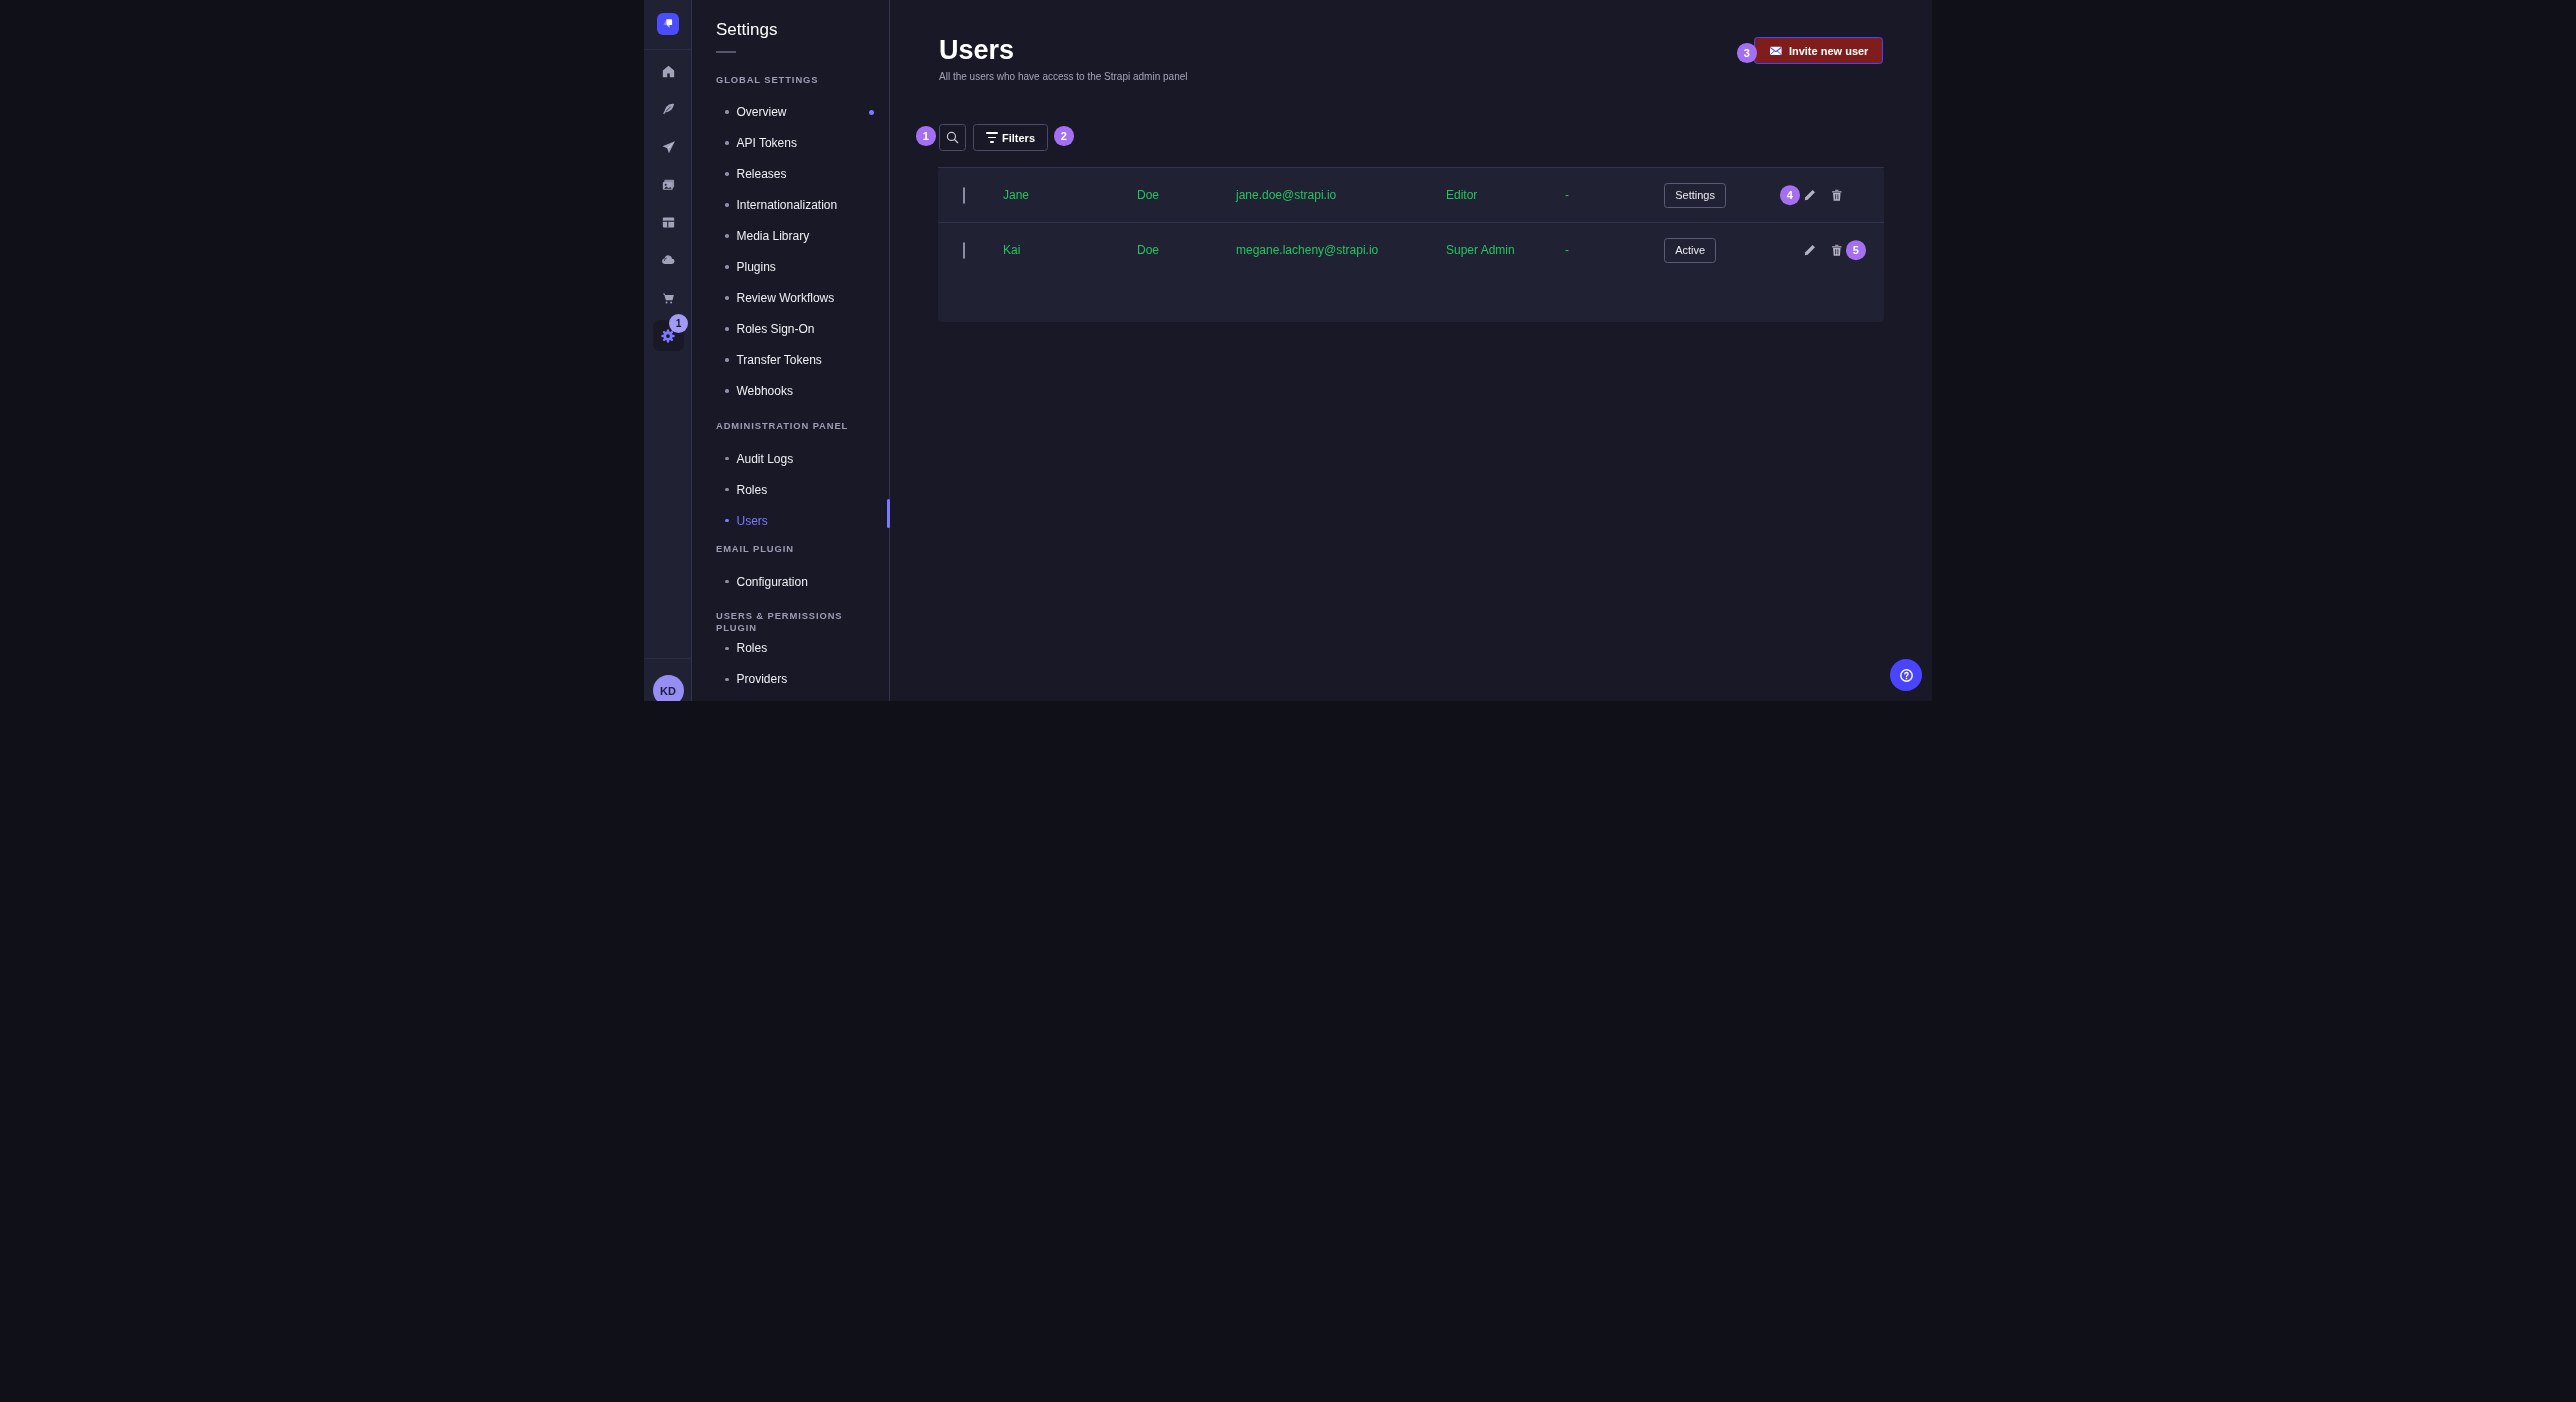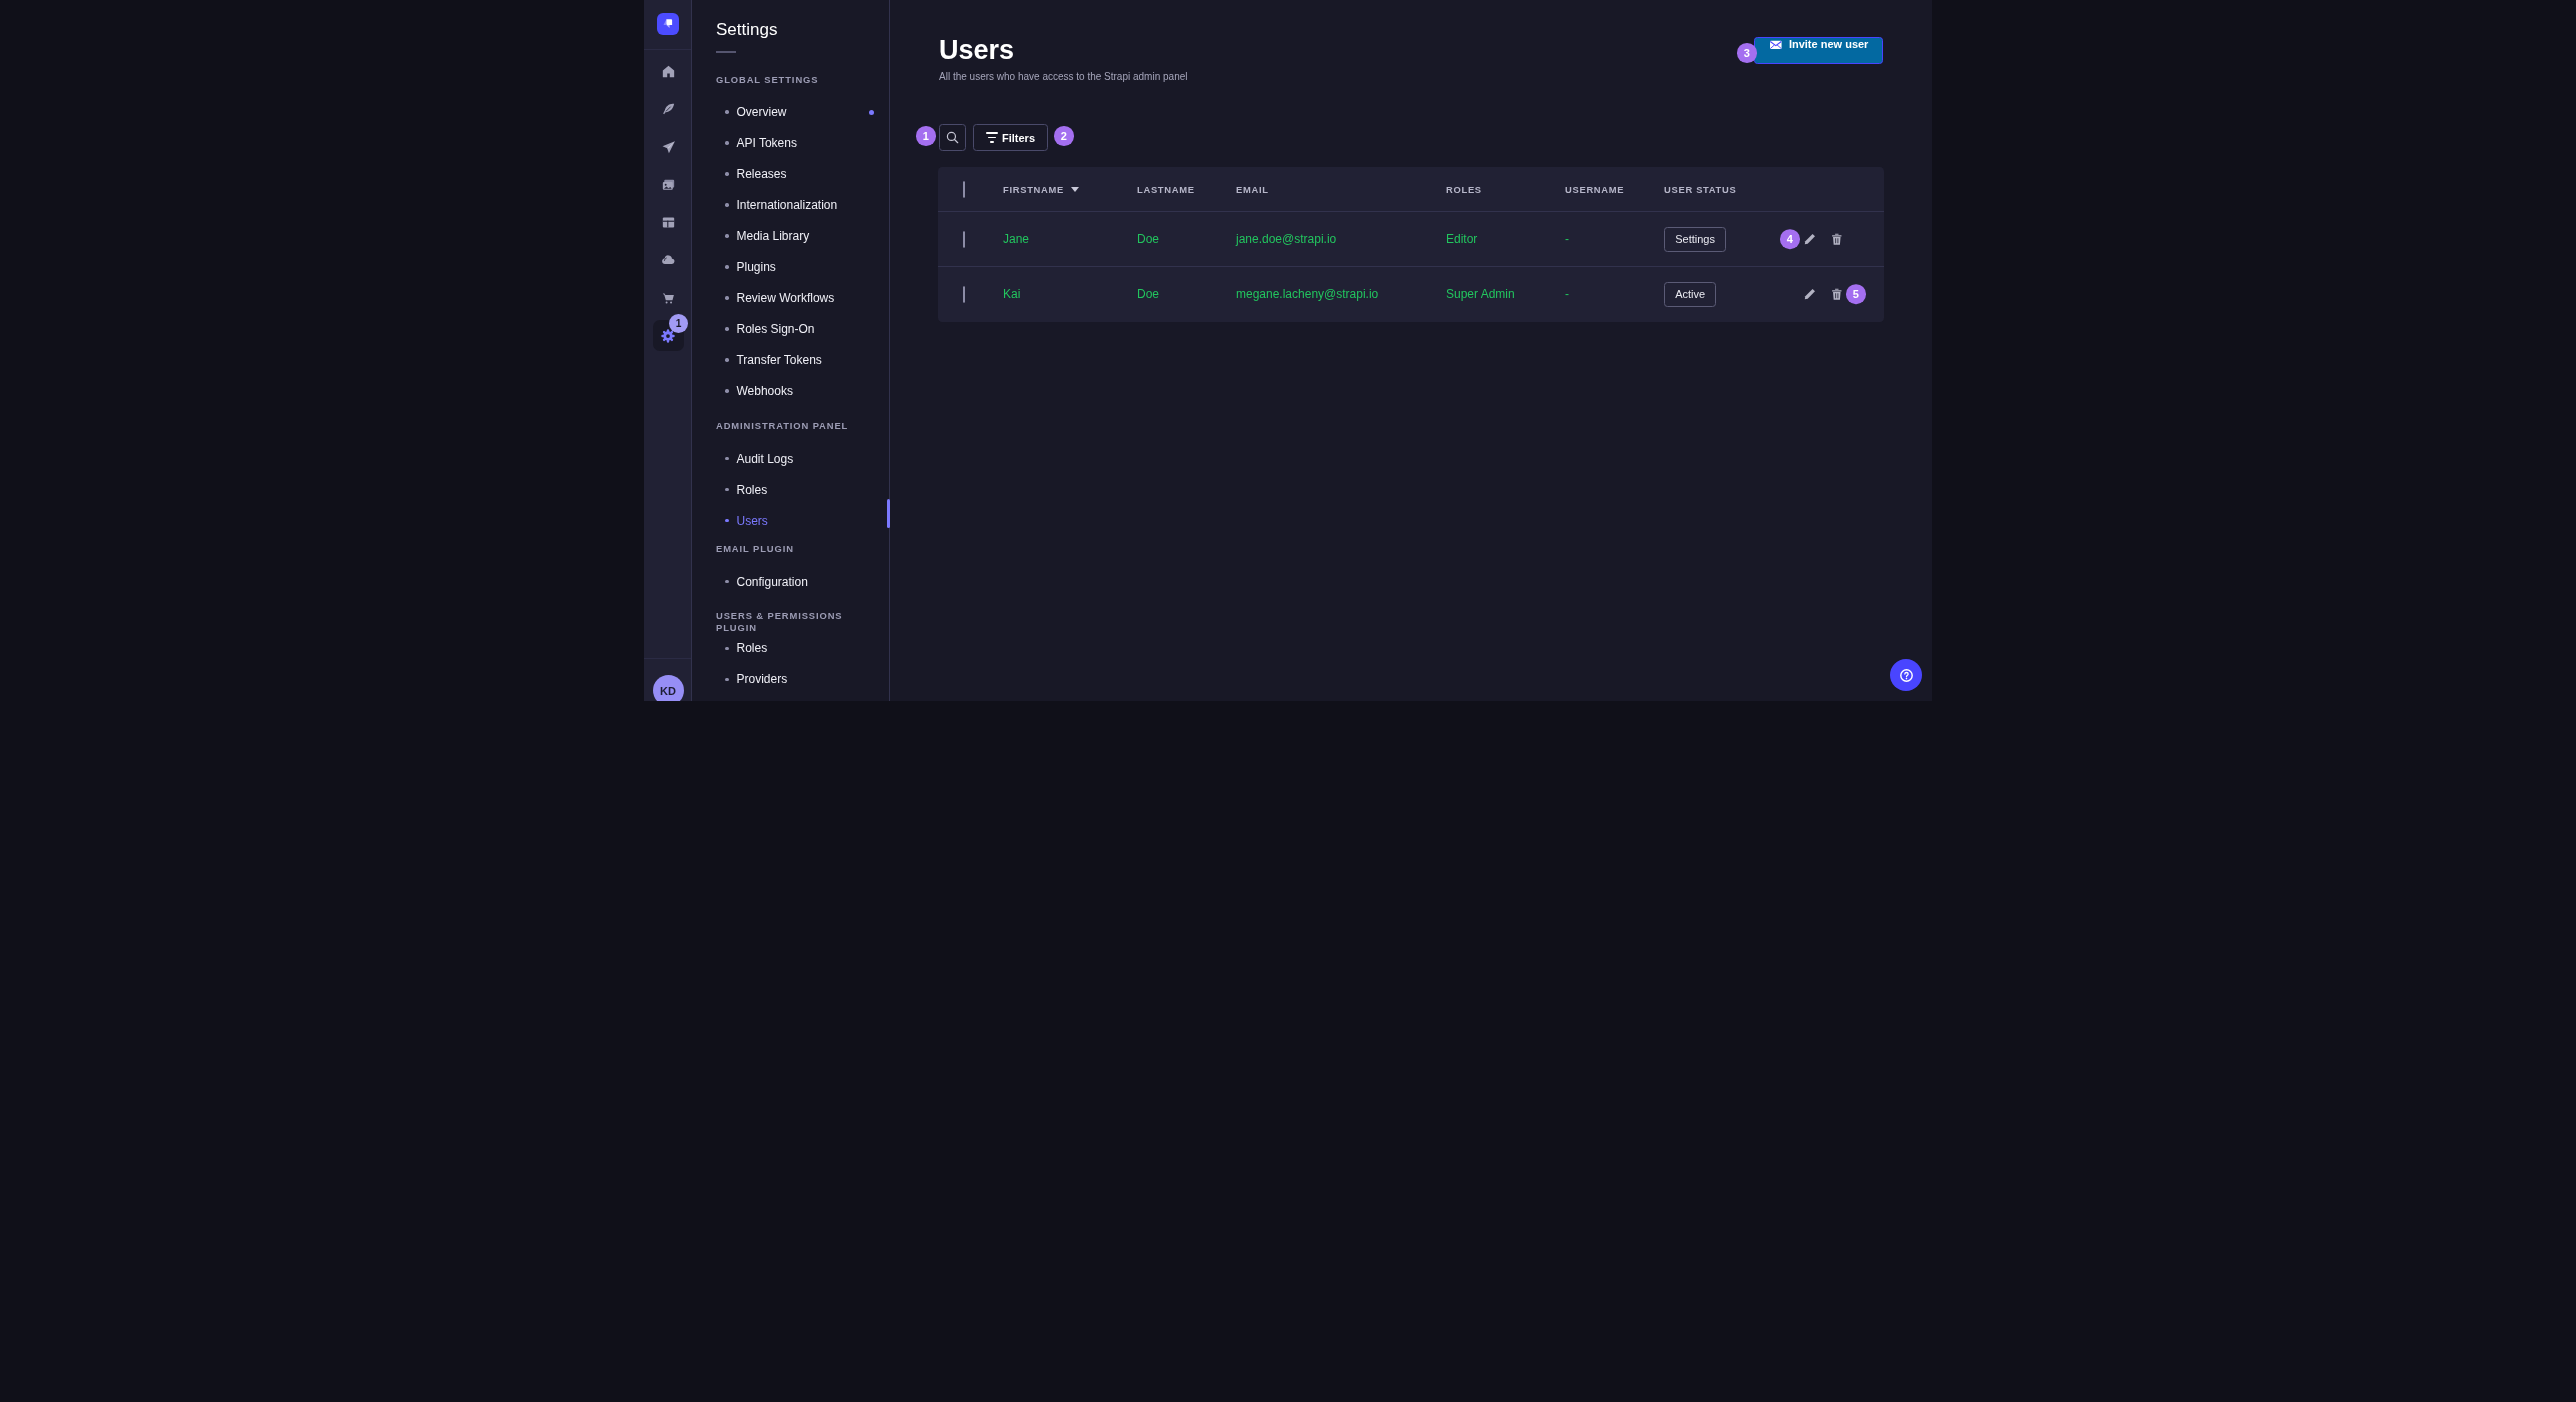--- a/index.html
+++ b/index.html
@@ -28,21 +28,21 @@
   .snav-item .bullet { width:3.4px; height:3.4px; border-radius:50%; background:#8e8ea9; margin-right:7.7px; flex:none; }
   .snav-item.active { color:#7b79ff; }
   .snav-item.active .bullet { background:#7b79ff; }
   .notif-dot { width:5.1px; height:5.1px; border-radius:50%; background:#7b79ff; margin-left:auto; }
   .active-indicator { position:absolute; right:-0.9px; top:499px; width:2.6px; height:29px; border-radius:1.7px; background:#7b79ff; }
 
   
   .main { position:absolute; left:247px; right:0; top:0; bottom:0; background:#181826; }
   .page-title { position:absolute; left:48px; top:34px; font-size:27px; font-weight:700; color:#ffffff; line-height:32px; }
   .page-subtitle { position:absolute; left:48px; top:71px; font-size:10px; color:#a5a5ba; }
-  .invite-btn { position:absolute; right:49px; top:37px; height:27px; padding:0 13.6px; background:#0369a1; border:0.9px solid #4945ff; border-radius:3.4px; color:#ffffff; font-size:11px; font-weight:600; display:flex; align-items:flex-start; gap:6.8px; cursor:pointer; font-family:inherit; }
+  .invite-btn { position:absolute; right:49px; top:37px; height:27px; padding:0 13.6px; background:#7f1d1d; border:0.9px solid #4945ff; border-radius:3.4px; color:#ffffff; font-size:11px; font-weight:600; display:flex; align-items:center; gap:6.8px; cursor:pointer; font-family:inherit; }
 
   .icon-sq-btn { position:absolute; left:48px; top:124px; width:27px; height:27px; background:transparent; border:0.9px solid #4a4a6a; border-radius:3.4px; display:flex; align-items:center; justify-content:center; cursor:pointer; }
   .filters-btn { position:absolute; left:82px; top:124px; height:27px; padding:0 12px; background:transparent; border:0.9px solid #4a4a6a; border-radius:3.4px; color:#ffffff; font-size:11px; font-weight:600; display:flex; align-items:center; gap:4px; cursor:pointer; font-family:inherit; }
   .filter-glyph { display:flex; flex-direction:column; gap:2.6px; align-items:center; }
   .filter-glyph i { display:block; height:1.7px; background:#ffffff; border-radius:0.9px; }
   .filter-glyph i:nth-child(1){width:12px;} .filter-glyph i:nth-child(2){width:7.7px;} .filter-glyph i:nth-child(3){width:3.4px;}
 
   
   .card { position:absolute; left:47px; top:167px; width:946px; height:155px; background:#212134; border-radius:4.3px; overflow:visible; }
   .tgrid { display:grid; grid-template-columns:40px 134px 99px 210px 119px 99px 111px 1fr; align-items:center; padding:0 12.8px 0 25px; }
@@ -256,33 +256,20 @@
     <button class="filters-btn">
       <span class="filter-glyph">
           <i></i>
           <i></i>
           <i></i>
         </span>
       <span>Filters</span>
     </button>
 
     <section class="card">
-      <div class="tgrid thead">
-        <div><span class="checkbox"></span></div>
-        <div class="th">
-            <span>FIRSTNAME</span>
-            <span class="sort-caret"></span>
-          </div>
-        <div class="th">LASTNAME</div>
-        <div class="th">EMAIL</div>
-        <div class="th">ROLES</div>
-        <div class="th">USERNAME</div>
-        <div class="th">USER STATUS</div>
-        <div></div>
-      </div>
 
       <div class="tgrid trow">
         <div><span class="checkbox"></span></div>
         <div class="td">Jane</div>
         <div class="td">Doe</div>
         <div class="td">jane.doe@strapi.io</div>
         <div class="td">Editor</div>
         <div class="td">-</div>
         <div><span class="status-chip">Settings</span></div>
         <div></div>

